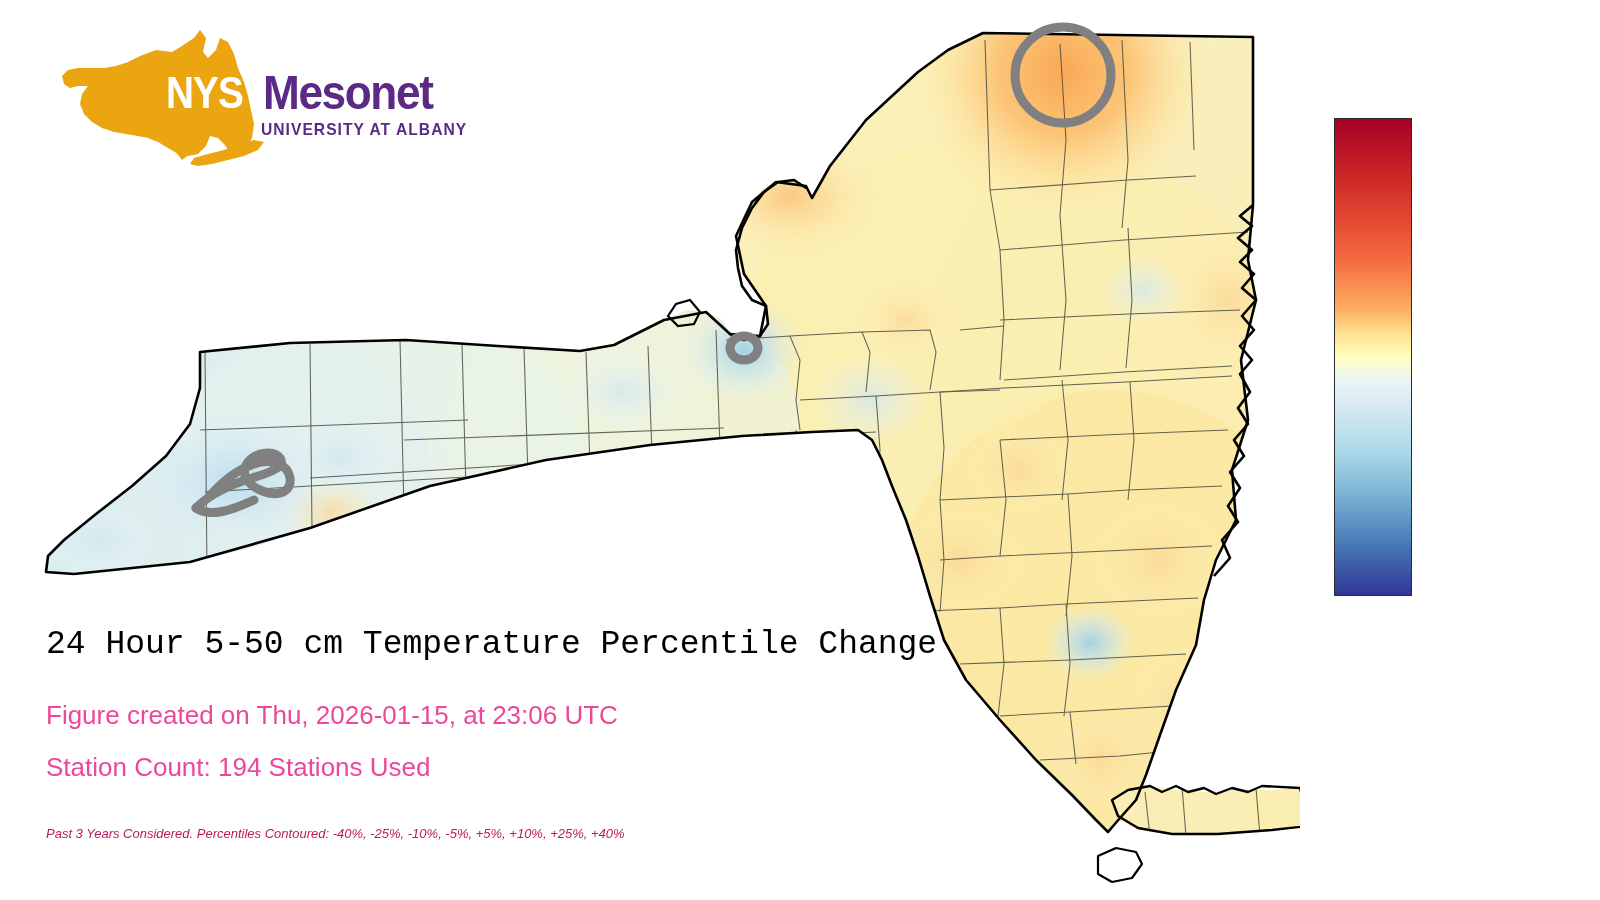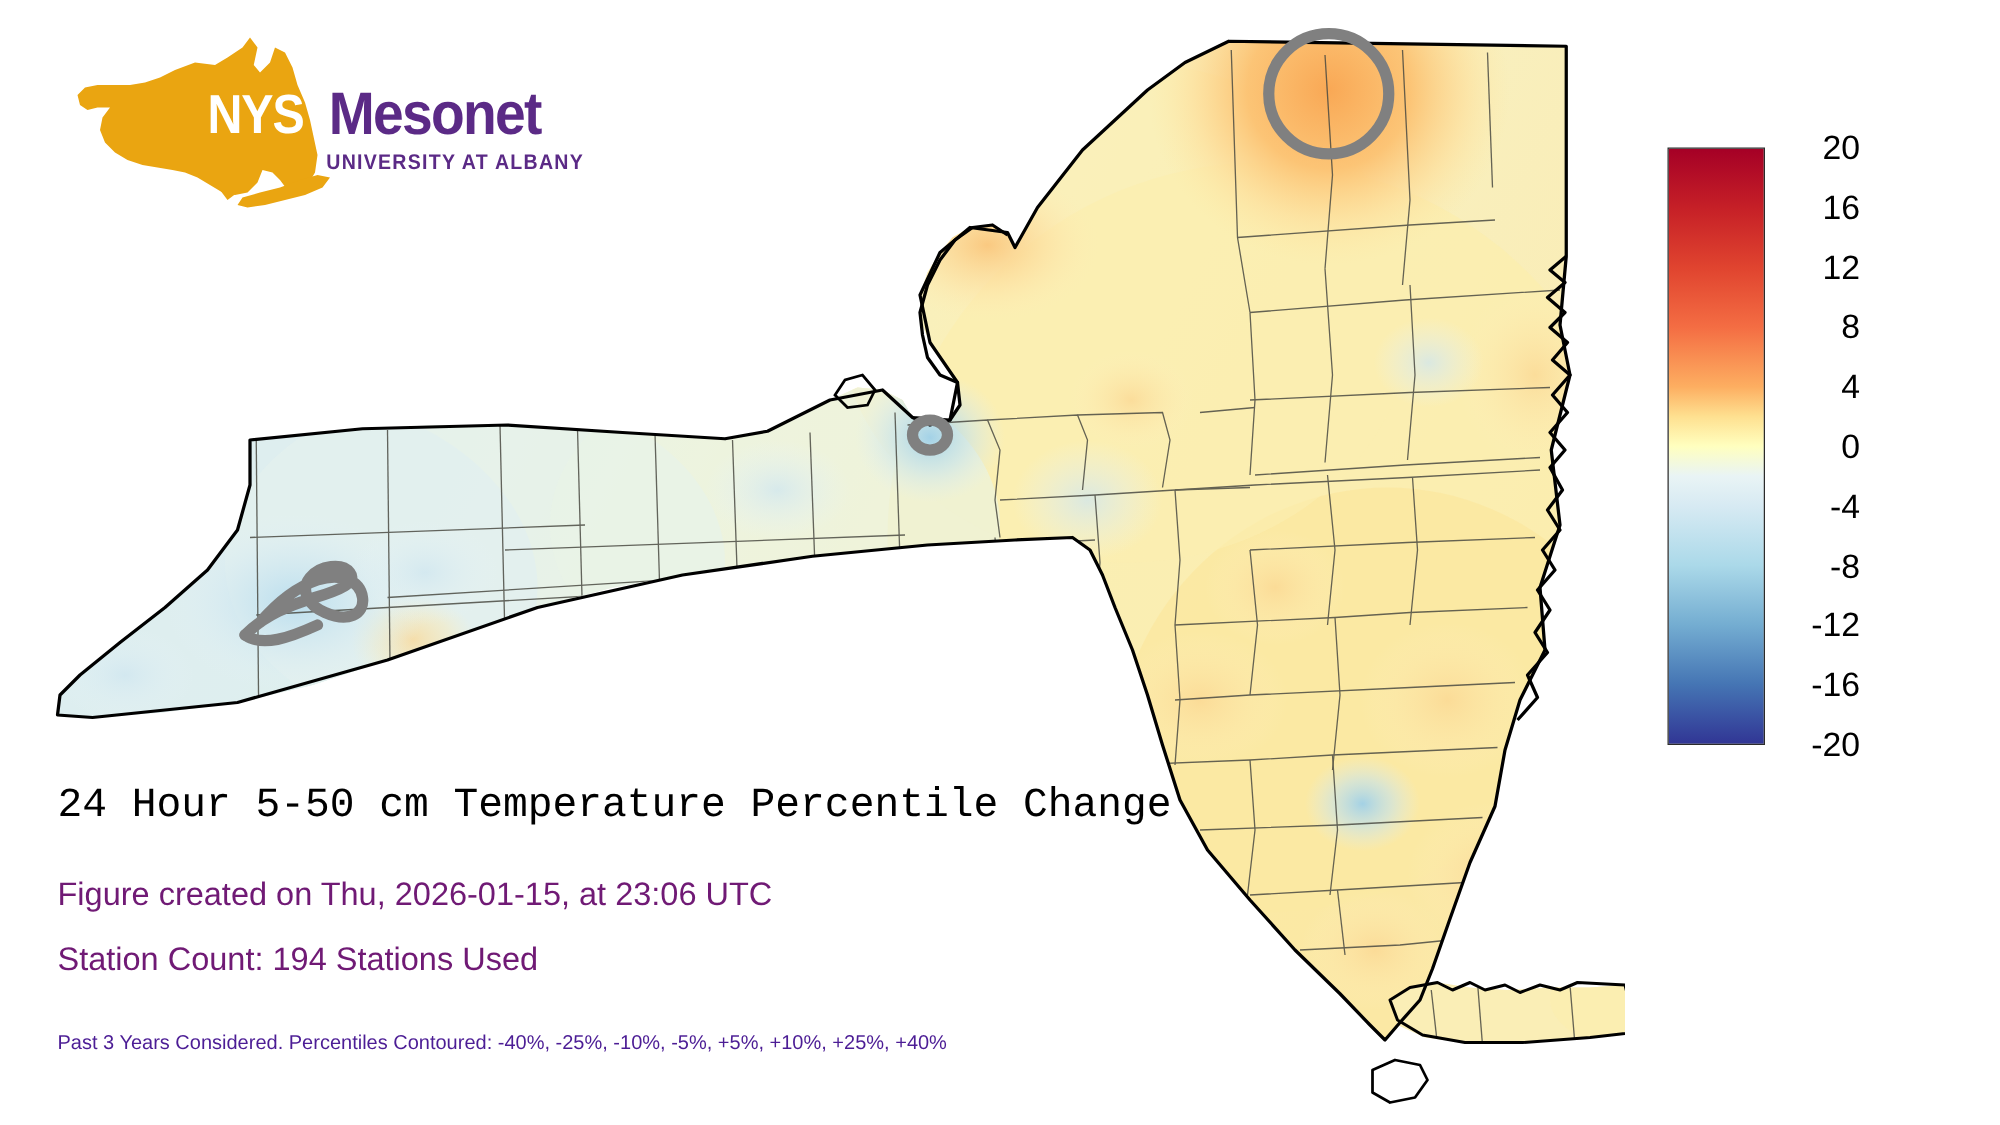--- a/index.html
+++ b/index.html
@@ -137,33 +137,34 @@
     font-size: 33px;
     color: #000000;
     white-space: nowrap;
     letter-spacing: 0px;
   }
   .caption-line {
     position: absolute;
     left: 46px;
     font-family: "Liberation Sans", sans-serif;
     font-size: 26px;
-    color: #701a75;
+    color: #ec4899;
     white-space: nowrap;
   }
   #caption-created { top: 700px; }
   #caption-stations { top: 752px; }
   .caption-foot {
     position: absolute;
     left: 46px;
     top: 826px;
     font-family: "Liberation Sans", sans-serif;
-    font-size: 16px;
-    color: #4c1d95;
+    font-size: 13px;
+    color: #be185d;
     white-space: nowrap;
+    font-style: italic;
   }
 </style>
 </head>
 <body>
 
 <div id="figure">
 
   <div class="map-wrap">
     <svg class="map-svg" width="1300" height="900" viewBox="0 0 1300 900">
       <defs>
@@ -416,32 +417,19 @@
     </svg>
     <div class="logo-wordmark">
       <span class="logo-nys">NYS</span><span class="logo-meso">Mesonet</span>
     </div>
     <div class="logo-sub">UNIVERSITY AT ALBANY</div>
   </div>
 
   <div class="cbar-wrap">
     <div class="cbar" id="colorbar-gradient" style="background: linear-gradient(rgb(165, 0, 38) 0%, rgb(198, 32, 39) 10%, rgb(224, 68, 47) 20%, rgb(244, 109, 67) 30%, rgb(253, 174, 97) 40%, rgb(254, 224, 144) 45%, rgb(255, 255, 191) 50%, rgb(233, 244, 245) 55%, rgb(215, 234, 243) 60%, rgb(171, 217, 233) 70%, rgb(116, 173, 209) 80%, rgb(69, 117, 180) 90%, rgb(49, 54, 149) 100%);"></div>
   </div>
-  <div class="cbar-ticks" id="colorbar-ticks">
-      <div class="cbar-tick" style="top: 1px;">20</div>
-      <div class="cbar-tick" style="top: 48.8px;">16</div>
-      <div class="cbar-tick" style="top: 96.6px;">12</div>
-      <div class="cbar-tick" style="top: 144.4px;">8</div>
-      <div class="cbar-tick" style="top: 192.2px;">4</div>
-      <div class="cbar-tick" style="top: 240px;">0</div>
-      <div class="cbar-tick" style="top: 287.8px;">-4</div>
-      <div class="cbar-tick" style="top: 335.6px;">-8</div>
-      <div class="cbar-tick" style="top: 383.4px;">-12</div>
-      <div class="cbar-tick" style="top: 431.2px;">-16</div>
-      <div class="cbar-tick" style="top: 479px;">-20</div>
-    </div>
 
   <div class="caption-title">24 Hour 5-50 cm Temperature Percentile Change</div>
   <div class="caption-line" id="caption-created">Figure created on Thu, 2026-01-15, at 23:06 UTC</div>
   <div class="caption-line" id="caption-stations">Station Count: 194 Stations Used</div>
   <div class="caption-foot">Past 3 Years Considered. Percentiles Contoured: -40%, -25%, -10%, -5%, +5%, +10%, +25%, +40%</div>
 
 </div>
 
 </body></html>

